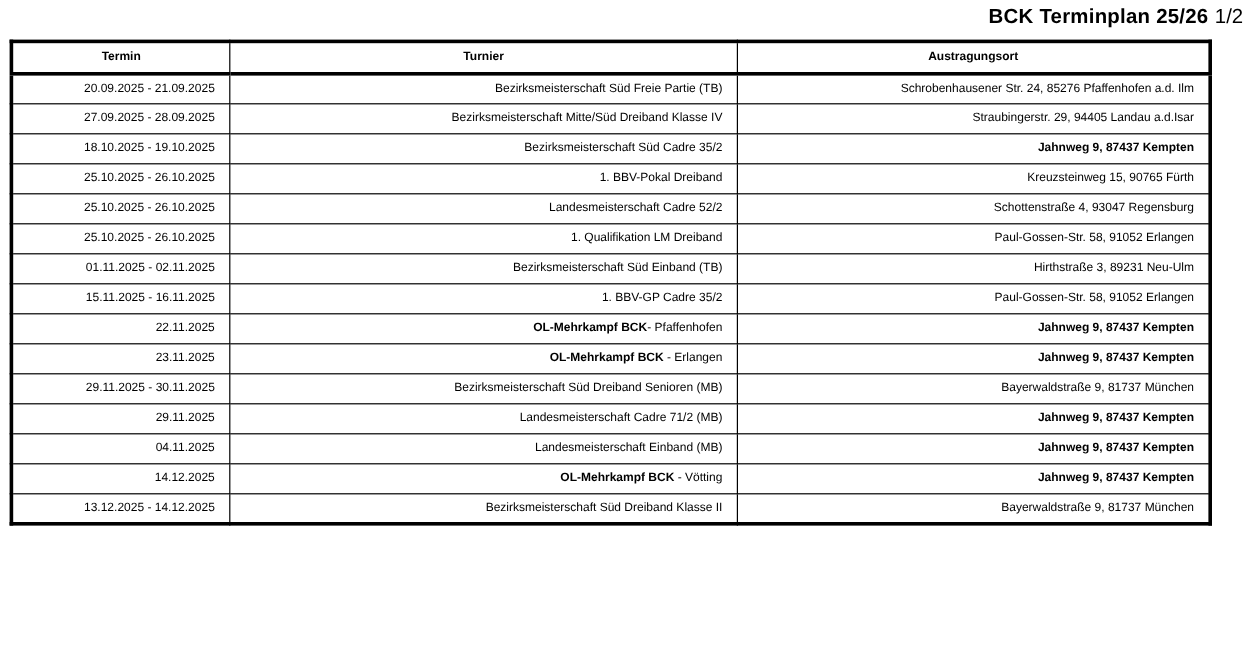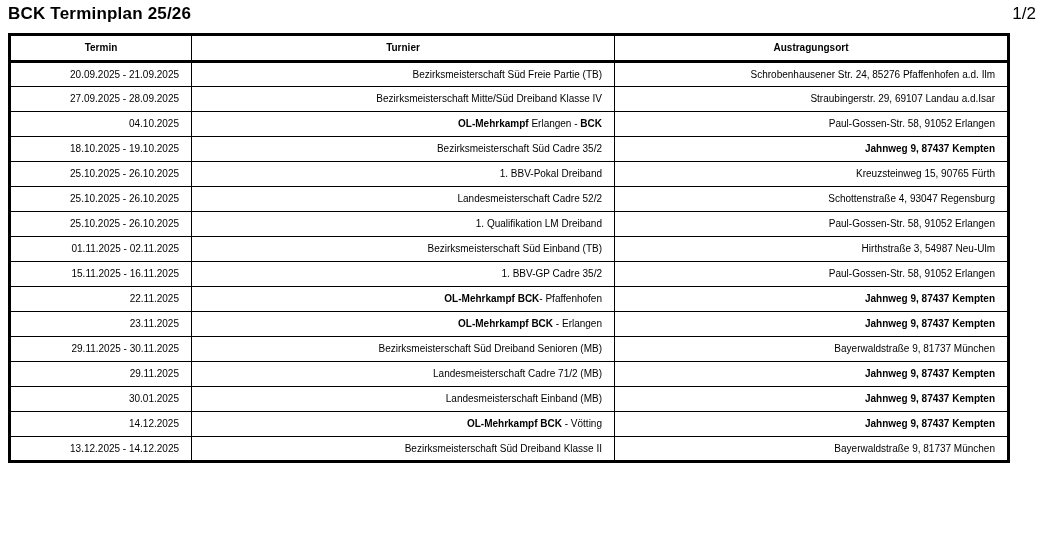--- a/index.html
+++ b/index.html
@@ -12,21 +12,21 @@
   }
   .sheet {
     position: relative;
     width: 1042px; height: 546px;
     background: #ffffff;
   }
   .title {
     position: absolute;
     top: 4px; left: 8px;
     width: 999px;
-    text-align: left;
+    text-align: right;
     font-size: 17px;
     font-weight: bold;
     letter-spacing: 0.2px;
   }
   .page-indicator {
     position: absolute;
     top: 4px; right: 6px;
     font-size: 17px;
   }
   table.schedule {
@@ -83,26 +83,21 @@
     </thead>
     <tbody id="table-body">
         <tr>
           <td>20.09.2025 - 21.09.2025</td>
           <td><span>Bezirksmeisterschaft Süd Freie Partie (TB)</span></td>
           <td>Schrobenhausener Str. 24, 85276 Pfaffenhofen a.d. Ilm</td>
         </tr>
         <tr>
           <td>27.09.2025 - 28.09.2025</td>
           <td><span>Bezirksmeisterschaft Mitte/Süd Dreiband Klasse IV</span></td>
-          <td>Straubingerstr. 29, 69107 Landau a.d.Isar</td>
-        </tr>
-        <tr>
-          <td>04.10.2025</td>
-          <td><span class="bold">OL-Mehrkampf</span><span> Erlangen - </span><span class="bold">BCK</span></td>
-          <td>Paul-Gossen-Str. 58, 91052 Erlangen</td>
+          <td>Straubingerstr. 29, 94405 Landau a.d.Isar</td>
         </tr>
         <tr>
           <td>18.10.2025 - 19.10.2025</td>
           <td><span>Bezirksmeisterschaft Süd Cadre 35/2</span></td>
           <td class="bold">Jahnweg 9, 87437 Kempten</td>
         </tr>
         <tr>
           <td>25.10.2025 - 26.10.2025</td>
           <td><span>1. BBV-Pokal Dreiband</span></td>
           <td>Kreuzsteinweg 15, 90765 Fürth</td>
@@ -113,21 +108,21 @@
           <td>Schottenstraße 4, 93047 Regensburg</td>
         </tr>
         <tr>
           <td>25.10.2025 - 26.10.2025</td>
           <td><span>1. Qualifikation LM Dreiband</span></td>
           <td>Paul-Gossen-Str. 58, 91052 Erlangen</td>
         </tr>
         <tr>
           <td>01.11.2025 - 02.11.2025</td>
           <td><span>Bezirksmeisterschaft Süd Einband (TB)</span></td>
-          <td>Hirthstraße 3, 54987 Neu-Ulm</td>
+          <td>Hirthstraße 3, 89231 Neu-Ulm</td>
         </tr>
         <tr>
           <td>15.11.2025 - 16.11.2025</td>
           <td><span>1. BBV-GP Cadre 35/2</span></td>
           <td>Paul-Gossen-Str. 58, 91052 Erlangen</td>
         </tr>
         <tr>
           <td>22.11.2025</td>
           <td><span class="bold">OL-Mehrkampf BCK</span><span>- Pfaffenhofen</span></td>
           <td class="bold">Jahnweg 9, 87437 Kempten</td>
@@ -141,21 +136,21 @@
           <td>29.11.2025 - 30.11.2025</td>
           <td><span>Bezirksmeisterschaft Süd Dreiband Senioren (MB)</span></td>
           <td>Bayerwaldstraße 9, 81737 München</td>
         </tr>
         <tr>
           <td>29.11.2025</td>
           <td><span>Landesmeisterschaft Cadre 71/2 (MB)</span></td>
           <td class="bold">Jahnweg 9, 87437 Kempten</td>
         </tr>
         <tr>
-          <td>30.01.2025</td>
+          <td>04.11.2025</td>
           <td><span>Landesmeisterschaft Einband (MB)</span></td>
           <td class="bold">Jahnweg 9, 87437 Kempten</td>
         </tr>
         <tr>
           <td>14.12.2025</td>
           <td><span class="bold">OL-Mehrkampf BCK</span><span> - Vötting</span></td>
           <td class="bold">Jahnweg 9, 87437 Kempten</td>
         </tr>
         <tr>
           <td>13.12.2025 - 14.12.2025</td>

